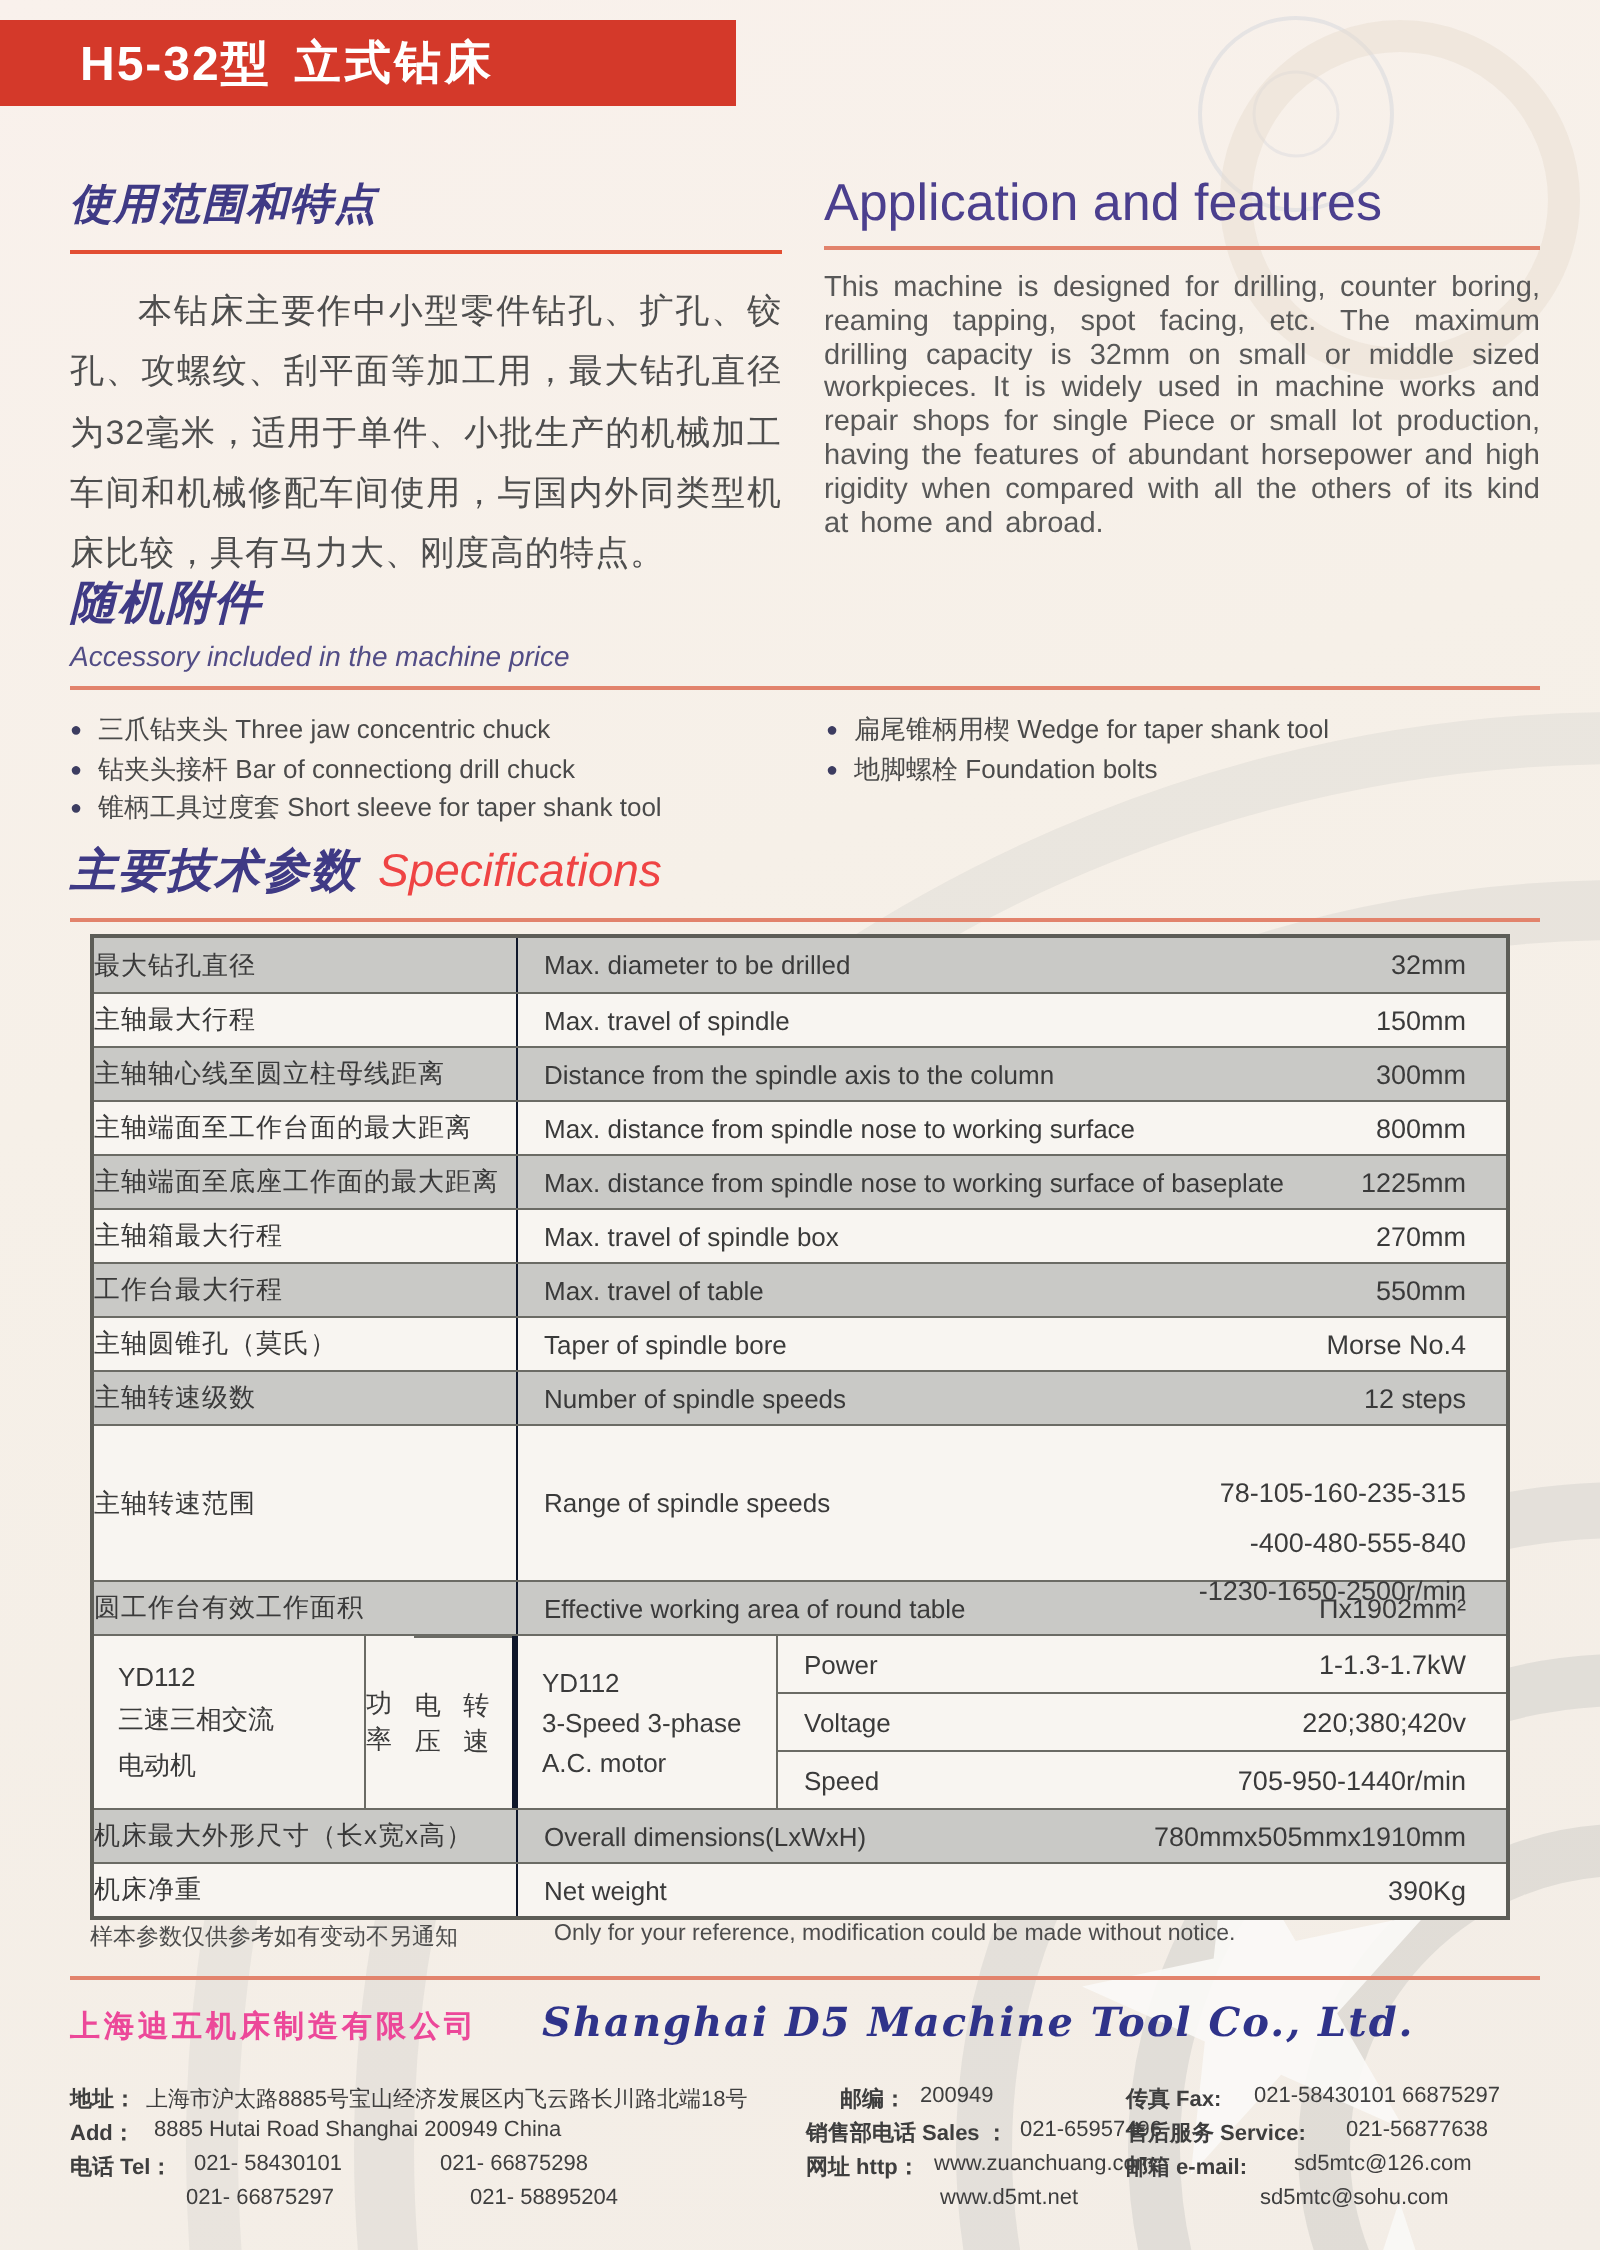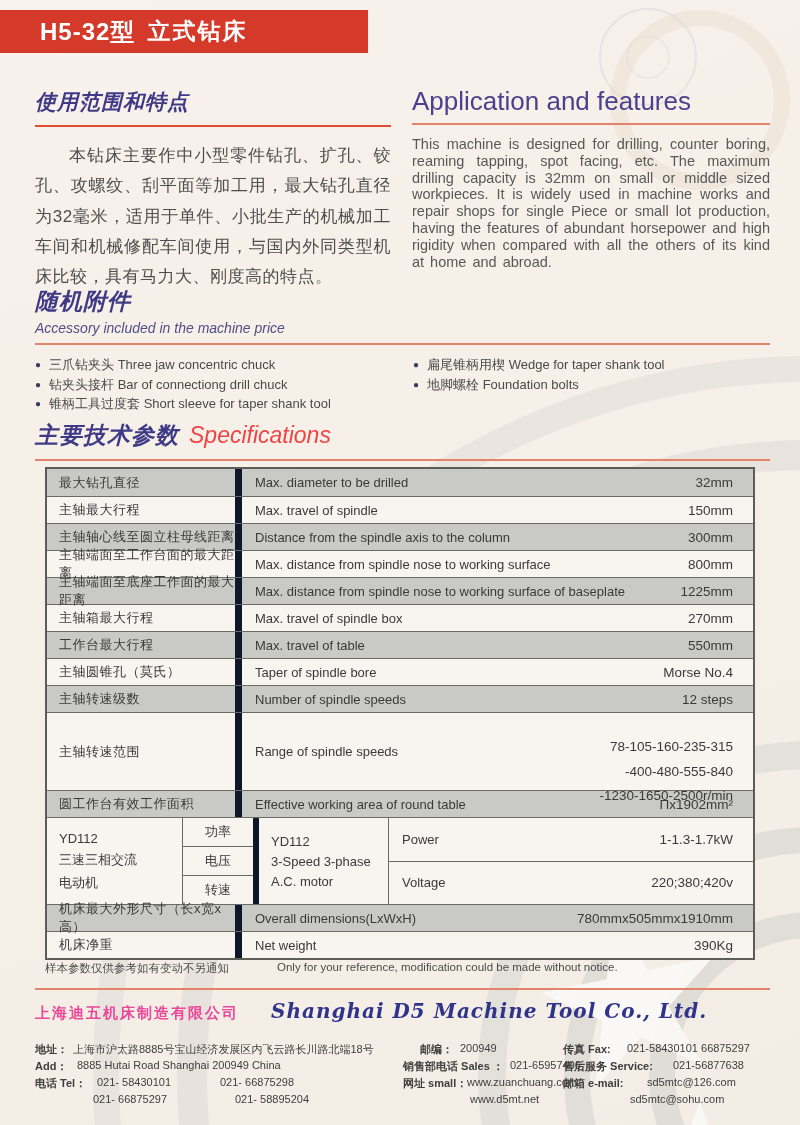--- a/index.html
+++ b/index.html
@@ -50,29 +50,29 @@
   .specs-head .line{display:flex;align-items:baseline;gap:10px;}
   .specs-head .en{font-size:23px;font-style:italic;color:#ef4444;}
   .specs-head .rule{margin-top:8px;}
 
   
   .spec-table{position:absolute;left:45px;top:467px;width:710px;border:2px solid var(--table-border);
     background:var(--row-white);font-size:13px;color:#3a3a3a;}
   .trow{display:flex;height:27px;align-items:stretch;}
   .trow + .trow, .tblock + .trow, .trow + .tblock{border-top:1px solid #6b6b65;}
   .trow.shade, .shade{background:var(--row-gray);}
-  .tc1{width:195px;border-right:7px solid #0f172a;display:flex;align-items:center;padding-left:12px;letter-spacing:.5px;}
+  .tc1{width:212px;border-right:1px solid #0f172a;display:flex;align-items:center;letter-spacing:.5px;}
   .tc2{flex:1;display:flex;align-items:center;justify-content:space-between;padding:0 20px 0 13px;}
   .tval{font-size:13.5px;}
   .trow.speed{height:78px;}
   .trow.speed .tc2{align-items:center;}
   .speedvals{text-align:right;line-height:1.85;font-size:13.5px;margin-top:41px;}
   .tblock{display:flex;height:87px;}
   .tca{width:136px;border-right:1px solid #6b6b65;display:flex;flex-direction:column;justify-content:center;gap:5px;padding-left:12px;}
-  .tcb{width:76px;border-right:6px solid #0f172a;display:flex;flex-direction:column;}
+  .tcb{width:76px;border-right:3px solid #0f172a;display:flex;flex-direction:row;}
   .tcb .sub{flex:1;display:flex;align-items:center;justify-content:center;}
   .tcb .sub + .sub{border-top:1px solid #6b6b65;}
   .tcc{width:130px;border-right:1px solid #6b6b65;display:flex;flex-direction:column;justify-content:center;gap:5px;padding-left:12px;}
   .tcd{flex:1;display:flex;flex-direction:column;}
   .tcd .sub{flex:1;display:flex;align-items:center;justify-content:space-between;padding:0 20px 0 13px;gap:33px;}
   .tcd .sub + .sub{border-top:1px solid #6b6b65;}
 
   
   .notice{position:absolute;left:45px;top:961px;width:720px;font-size:11.5px;color:#4c4c4c;display:flex;}
   .notice .en{margin-left:48px;}
@@ -270,20 +270,24 @@
       </div>
       <div class="tcd">
         <div class="sub">
             <span>Power</span>
           <span class="tval">1-1.3-1.7kW</span>
           </div>
         <div class="sub">
             <span>Voltage</span>
           <span class="tval">220;380;420v</span>
           </div>
+        <div class="sub">
+            <span>Speed</span>
+          <span class="tval">705-950-1440r/min</span>
+          </div>
       </div>
     </div>
 
     <div class="trow shade">
       <div class="tc1">机床最大外形尺寸（长x宽x高）</div>
       <div class="tc2">
           <span>Overall dimensions(LxWxH)</span>
         <span class="tval">780mmx505mmx1910mm</span>
         </div>
     </div>
@@ -318,21 +322,21 @@
     <span class="b r3 cx0">电话 Tel：</span>
     <span class="r3" style="left:62px;">021- 58430101</span>
     <span class="r3" style="left:185px;">021- 66875298</span>
     <span class="r4 cx1">021- 66875297</span>
     <span class="r4" style="left:200px;">021- 58895204</span>
 
     <span class="b r1 cx2b">邮编：</span>
     <span class="r1" style="left:425px;">200949</span>
     <span class="b r2 cx2">销售部电话 Sales ：</span>
     <span class="r2" style="left:475px;">021-65957496</span>
-    <span class="b r3 cx2">网址 small：</span>
+    <span class="b r3 cx2">网址 http：</span>
     <span class="r3" style="left:432px;">www.zuanchuang.com</span>
     <span class="r4 cx2c">www.d5mt.net</span>
 
     <span class="b r1 cx3">传真 Fax:</span>
     <span class="r1" style="left:592px;">021-58430101  66875297</span>
     <span class="b r2 cx3">售后服务 Service:</span>
     <span class="r2" style="left:638px;">021-56877638</span>
     <span class="b r3 cx3">邮箱 e-mail:</span>
     <span class="r3" style="left:612px;">sd5mtc@126.com</span>
     <span class="r4 cx3b">sd5mtc@sohu.com</span>

